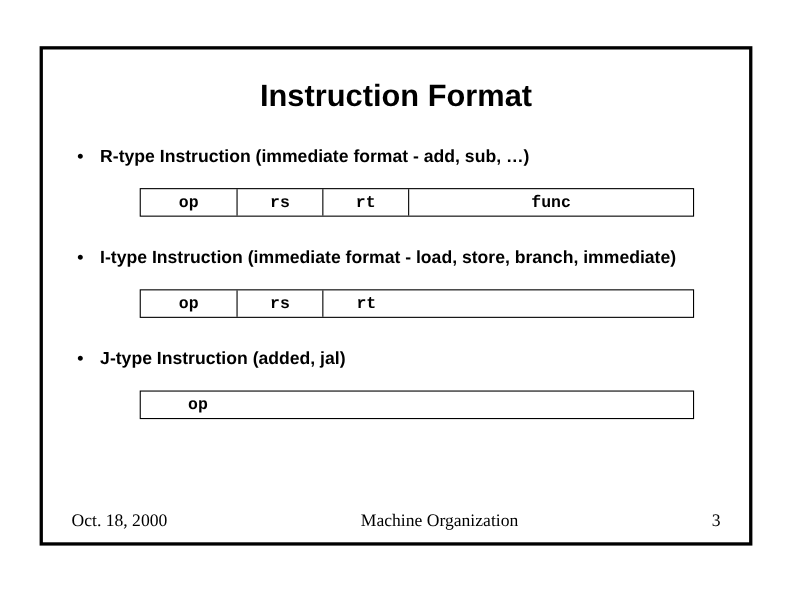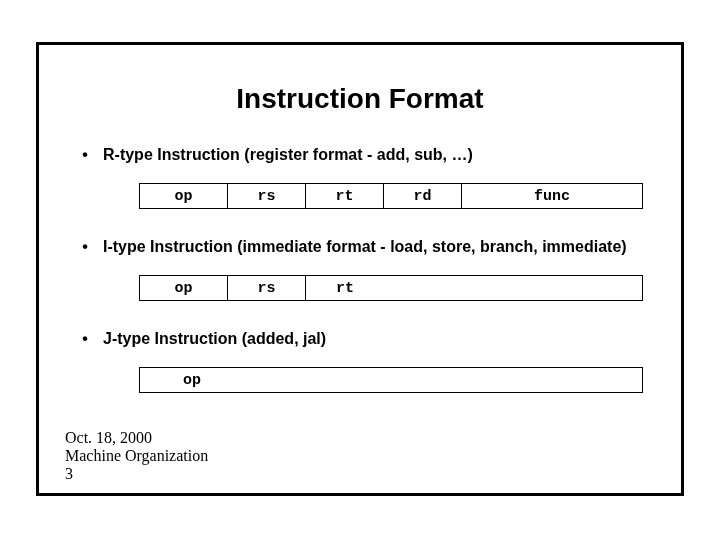--- a/index.html
+++ b/index.html
@@ -12,21 +12,21 @@
     font-family: Arial, Helvetica, sans-serif;
     color: #000;
   }
   .frame {
     position: absolute;
     left: 36px;
     top: 42px;
     width: 648px;
     height: 454px;
     border: 3px solid #000;
-    padding: 12px;
+    padding: 0;
   }
   .title {
     text-align: center;
     font-weight: bold;
     font-size: 28px;
     margin-top: 26px;
     margin-bottom: 30px;
   }
   .content {
     padding: 0 16px 0 16px;
@@ -70,44 +70,42 @@
     bottom: 10px;
     left: 0;
     width: 100%;
     display: flex;
     justify-content: space-between;
     align-items: baseline;
     padding: 0 26px 0 26px;
     font-family: "Times New Roman", Times, serif;
     font-size: 16px;
     font-weight: normal;
-    flex-direction: column;
   }
   .footer .date { font-size: 16px; }
   .footer .mid  { font-size: 16px; }
   .footer .num  { font-size: 16px; }
 </style>
 </head>
 <body>
 
 <div class="page">
   <div class="frame">
     <h1 class="title">Instruction Format</h1>
 
     <div class="content">
 
       <div class="bullet-row">
         <span class="dot">•</span>
-        <span class="txt">R-type Instruction (register format - add, sub, …)</span>
+        <span class="txt">R-type Instruction (immediate format - add, sub, …)</span>
       </div>
       <div class="boxrow">
         <div class="cell" style="width:88px">op</div>
         <div class="cell" style="width:78px">rs</div>
         <div class="cell" style="width:78px">rt</div>
-        <div class="cell" style="width:78px">rd</div>
         <div class="cell" style="flex:1">func</div>
       </div>
 
       <div class="bullet-row">
         <span class="dot">•</span>
         <span class="txt">I-type Instruction (immediate format - load, store, branch, immediate)</span>
       </div>
       <div class="boxrow">
         <div class="cell" style="width:88px">op</div>
         <div class="cell" style="width:78px">rs</div>

